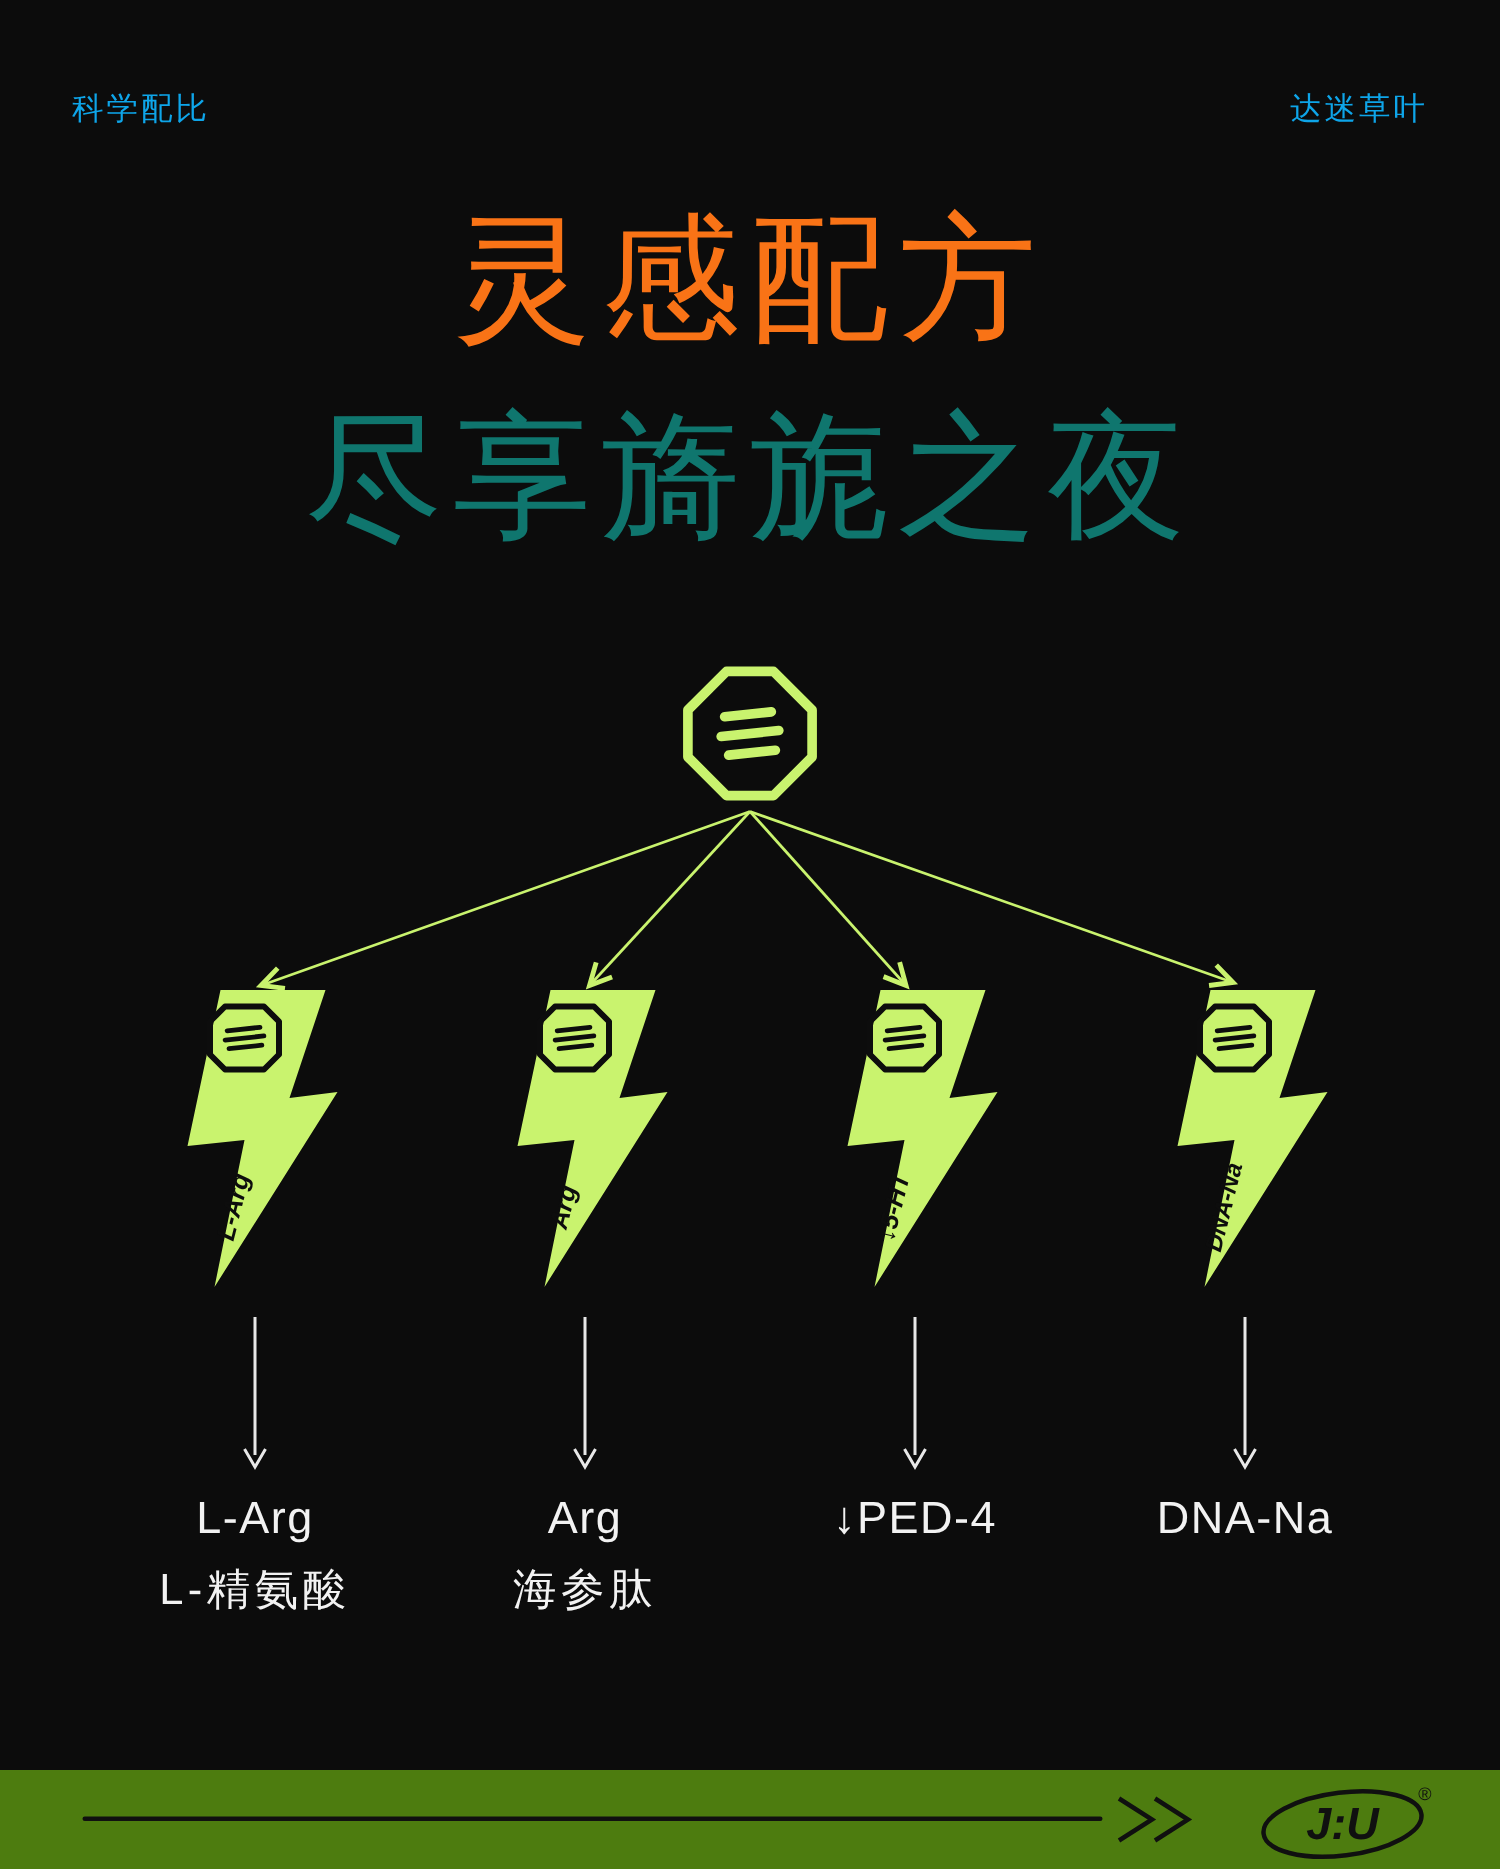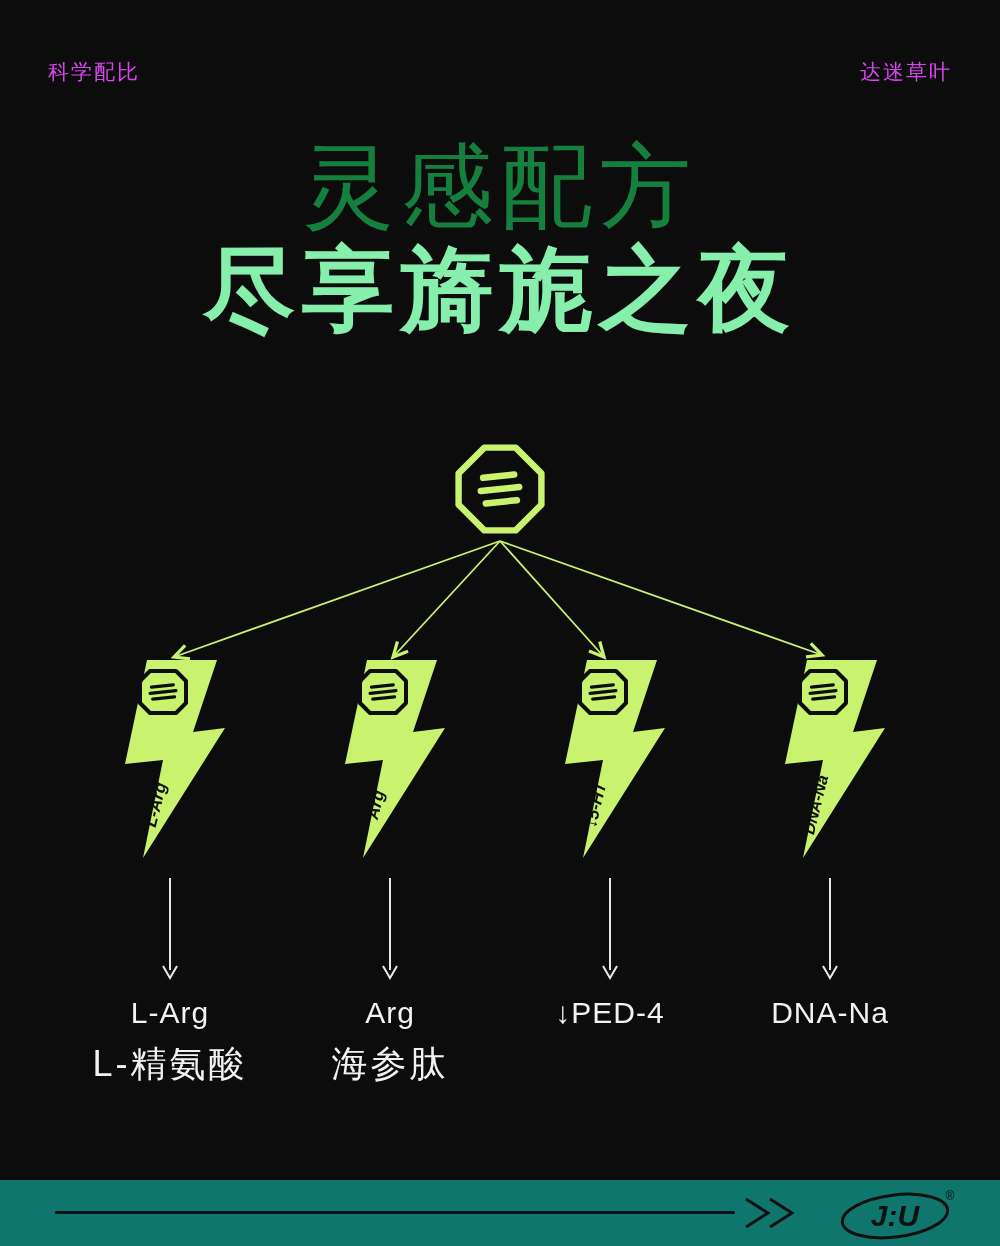--- a/index.html
+++ b/index.html
@@ -5,53 +5,53 @@
   html,body{margin:0;padding:0;background:#0c0c0c;}
   .poster{
     position:relative;width:1000px;height:1246px;overflow:hidden;
     background:#0c0c0c;
     font-family:"Liberation Sans","DejaVu Sans",sans-serif;
   }
   
   .header{
     position:absolute;top:58px;left:48px;right:48px;
     display:flex;justify-content:space-between;
-    font-size:21px;color:#d946ef;letter-spacing:2px;
+    font-size:21px;color:#0ea5e9;letter-spacing:2px;
   }
   
   .title{
     position:absolute;left:0;width:100%;text-align:center;
     font-weight:300;font-size:92px;letter-spacing:7px;line-height:1;
     margin:0;
   }
-  .title-white{top:140px;color:#15803d;}
-  .title-green{top:243px;color:#86efac;font-weight:bold;}
+  .title-white{top:140px;color:#f97316;}
+  .title-green{top:272px;color:#0f766e;}
   
   .badge{position:absolute;top:443px;left:50%;transform:translateX(-50%);}
   
   .arrows{position:absolute;top:535px;left:0;}
   
   .items{
     position:absolute;top:660px;left:60px;right:60px;
     display:flex;
   }
   .item{
     width:220px;display:flex;flex-direction:column;align-items:center;
   }
   .bolt{display:block;}
   .down-arrow{display:block;margin-top:18px;}
   .latin{
     margin-top:14px;font-size:30px;color:#f2f2f2;letter-spacing:1px;text-align:center;
   }
   .cn{
-    margin-top:10px;font-size:36px;color:#f2f2f2;letter-spacing:3px;text-align:left;
+    margin-top:10px;font-size:29px;color:#f2f2f2;letter-spacing:3px;text-align:left;
   }
   
   .footer{
-    position:absolute;left:0;bottom:0;width:1000px;height:66px;background:#0f766e;text-align:right;
+    position:absolute;left:0;bottom:0;width:1000px;height:66px;background:#4d7c0f;text-align:right;
   }
   .footer-rule{
     position:absolute;left:55px;top:31px;width:680px;height:3px;background:#101010;border-radius:2px;
   }
   .chevrons{position:absolute;left:744px;top:17px;}
   .logo{position:absolute;left:838px;top:7px;}
 </style>
 </head>
 <body>
 

